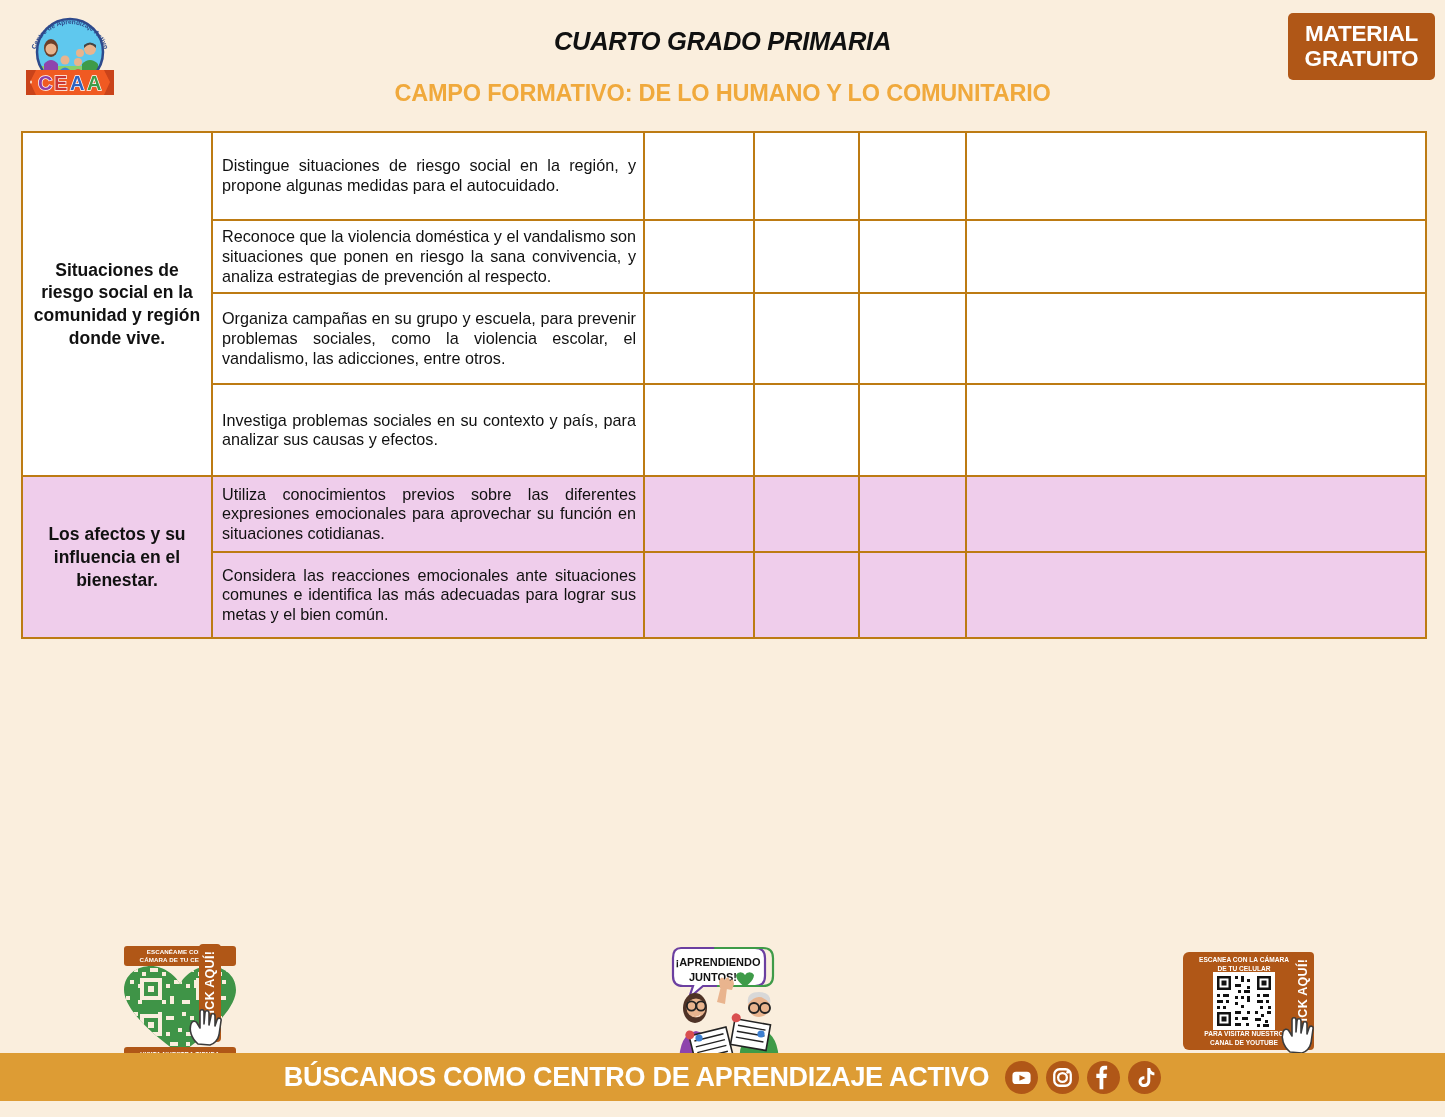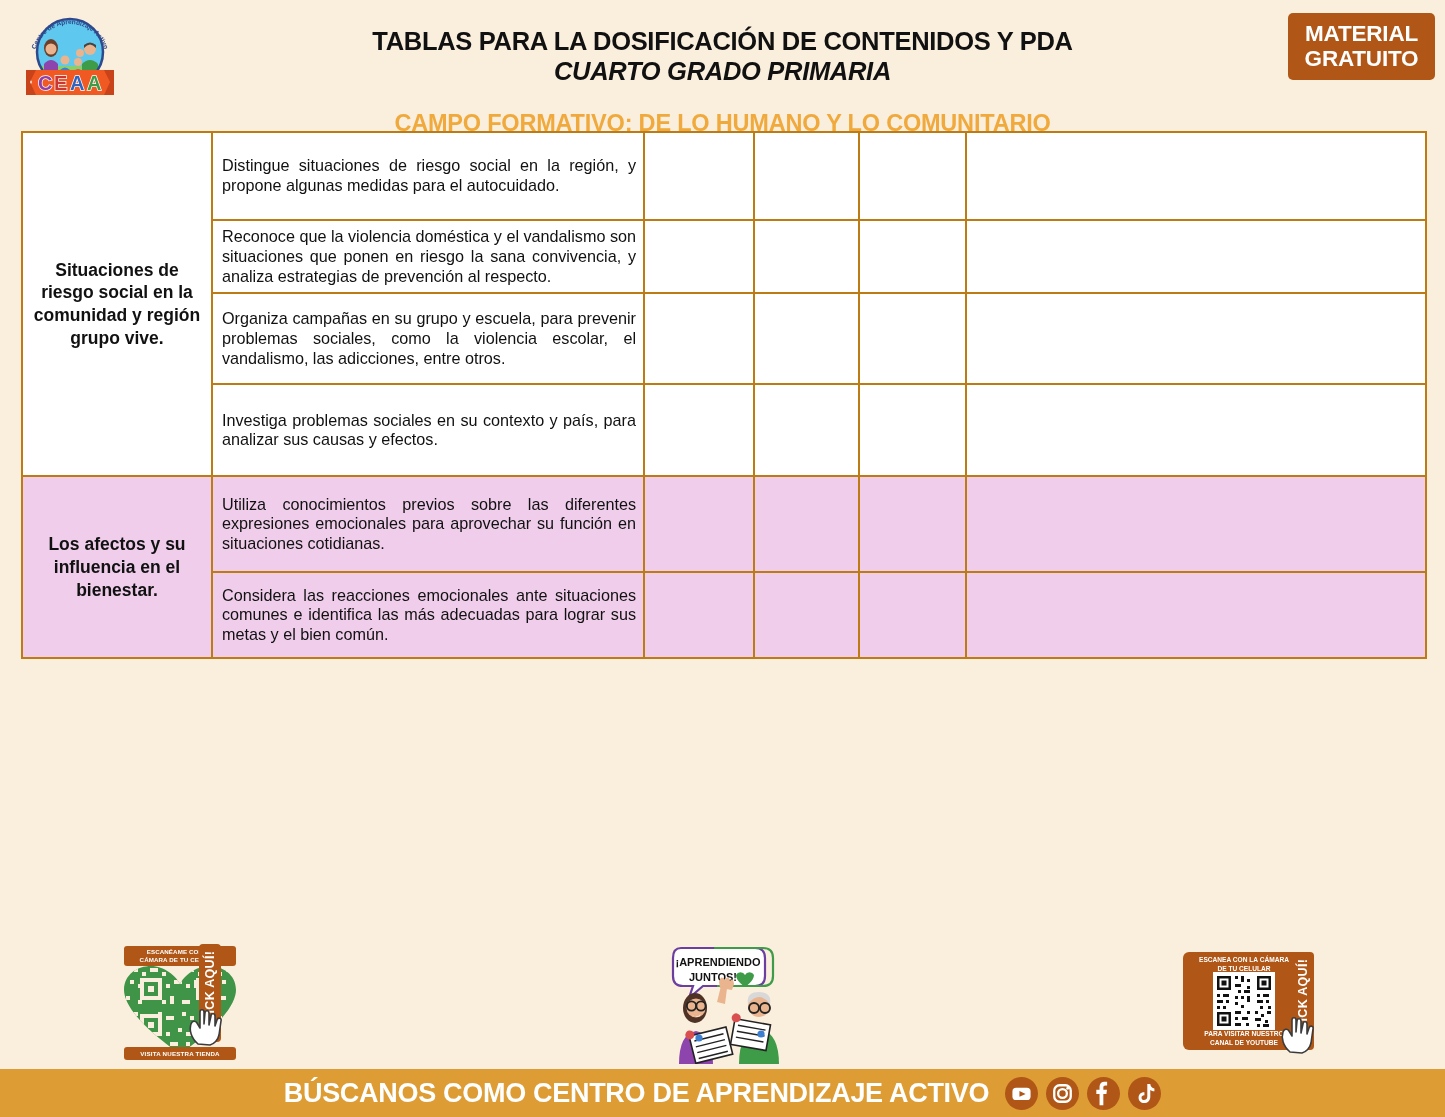--- a/index.html
+++ b/index.html
@@ -121,21 +121,21 @@
   }
   .click-tab-right span {
     position: absolute; left: 50%; top: 50%;
     transform: translate(-50%,-50%) rotate(-90deg);
     white-space: nowrap; color: #fff; font-size: 12.5px; font-weight: 700; letter-spacing: .3px;
   }
   .hand-right { position: absolute; left: 1278px; top: 82px; width: 42px; height: 42px; }
 
   
   .bottom-bar {
-    position: absolute; left: 0; bottom: 0; width: 1445px; height: 48px;
+    position: absolute; left: 0; bottom: 16px; width: 1445px; height: 48px;
     background: #DD9C34;
     display: flex; align-items: center; justify-content: center; gap: 16px;
   }
   .bottom-bar .bb-text {
     color: #ffffff; font-weight: 700; font-size: 27px; letter-spacing: -0.3px;
   }
   .social-row { display: flex; align-items: center; gap: 8px; }
   .social-ico { width: 33px; height: 33px; display: block; }
 </style>
 </head>
@@ -183,21 +183,20 @@
         <g font-size="20" font-weight="700" font-family="'Liberation Sans',sans-serif" stroke="#fff" stroke-width="1.4" paint-order="stroke">
           <text x="20" y="86" fill="#8E3FA8">C</text>
           <text x="36" y="86" fill="#C93636">E</text>
           <text x="52" y="86" fill="#2E63C0">A</text>
           <text x="69" y="86" fill="#3E9B48">A</text>
         </g>
       </svg>
     </div>
 
     <div class="titles">
-      <div class="title-line1">TABLAS PARA LA DOSIFICACIÓN DE CONTENIDOS Y PDA</div>
       <div class="title-line2">CUARTO GRADO PRIMARIA</div>
       <div class="title-line3">CAMPO FORMATIVO: DE LO HUMANO Y LO COMUNITARIO</div>
     </div>
 
     <div class="badge">
       <span>MATERIAL</span>
       <span>GRATUITO</span>
     </div>
   </div>
 
@@ -207,21 +206,21 @@
         <col style="width:190px">
         <col style="width:432px">
         <col style="width:110px">
         <col style="width:105px">
         <col style="width:107px">
         <col style="width:460px">
       </colgroup>
       <tbody>
 
         <tr>
-          <td class="theme-col" rowspan="4">Situaciones de riesgo social en la comunidad y región grupo vive.</td>
+          <td class="theme-col" rowspan="4">Situaciones de riesgo social en la comunidad y región donde vive.</td>
           <td class="content-col" style="height:88px">Distingue situaciones de riesgo social en la región, y propone algunas medidas para el autocuidado.</td>
           <td class="blank-col"></td>
           <td class="blank-col"></td>
           <td class="blank-col"></td>
           <td class="blank-col"></td>
         </tr>
         <tr>
           <td class="content-col" style="height:67px">Reconoce que la violencia doméstica y el vandalismo son situaciones que ponen en riesgo la sana convivencia, y analiza estrategias de prevención al respecto.</td>
           <td class="blank-col"></td>
           <td class="blank-col"></td>
@@ -238,21 +237,21 @@
         <tr>
           <td class="content-col" style="height:92px">Investiga problemas sociales en su contexto y país, para analizar sus causas y efectos.</td>
           <td class="blank-col"></td>
           <td class="blank-col"></td>
           <td class="blank-col"></td>
           <td class="blank-col"></td>
         </tr>
 
         <tr class="pink">
           <td class="theme-col" rowspan="2">Los afectos y su influencia en el bienestar.</td>
-          <td class="content-col" style="height:96px">Utiliza conocimientos previos sobre las diferentes expresiones emocionales para aprovechar su función en situaciones cotidianas.</td>
+          <td class="content-col" style="height:76px">Utiliza conocimientos previos sobre las diferentes expresiones emocionales para aprovechar su función en situaciones cotidianas.</td>
           <td class="blank-col"></td>
           <td class="blank-col"></td>
           <td class="blank-col"></td>
           <td class="blank-col"></td>
         </tr>
         <tr class="pink">
           <td class="content-col" style="height:86px">Considera las reacciones emocionales ante situaciones comunes e identifica las más adecuadas para lograr sus metas y el bien común.</td>
           <td class="blank-col"></td>
           <td class="blank-col"></td>
           <td class="blank-col"></td>

